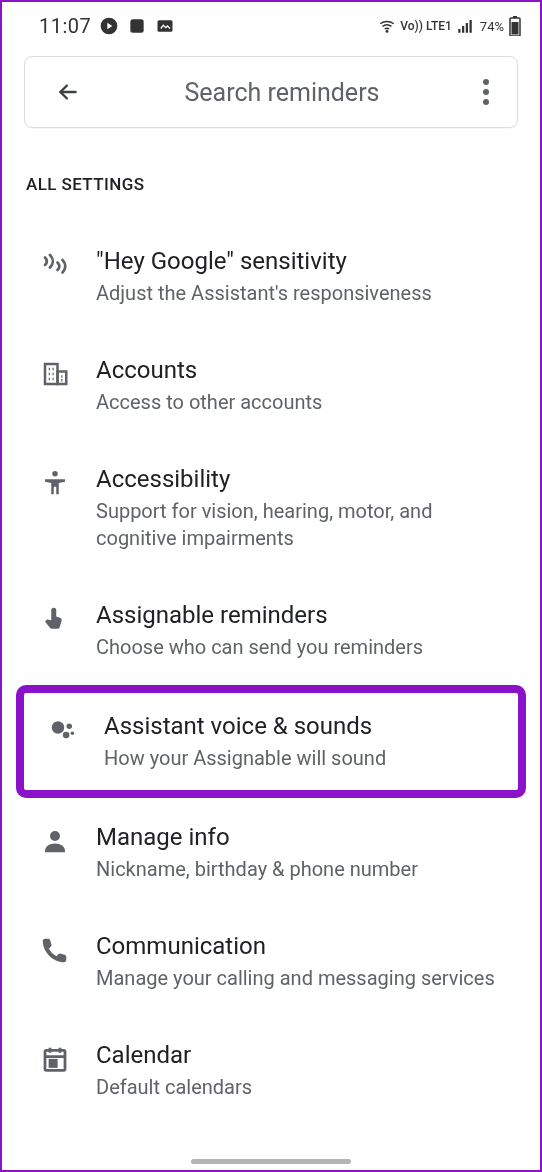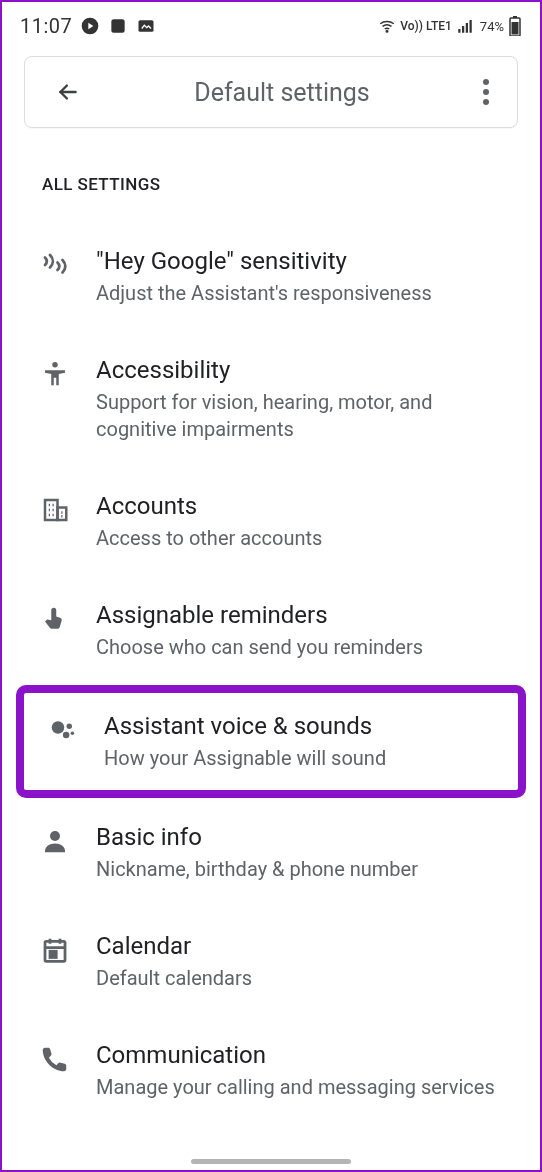--- a/index.html
+++ b/index.html
@@ -12,20 +12,21 @@
       position: relative;
       overflow: hidden;
     }
     .status-bar {
       display: flex;
       justify-content: space-between;
       align-items: center;
       padding: 8px 18px 4px 18px;
       height: 44px;
       color: #202124;
+      margin-left: 19px;
     }
     .status-left { display: flex; align-items: center; gap: 8px; }
     .status-time { font-size: 20px; font-weight: 400; letter-spacing: 0.5px; color:#333;}
     .status-ic { width: 20px; height: 20px; color:#333; }
     .status-right { display: flex; align-items: center; gap: 4px; color:#333; }
     .status-net { font-size: 12px; line-height: 8px; font-weight:500; }
     .status-batt { font-size: 13px; font-weight: 400; margin-left:2px; }
     .search-bar {
       margin: 10px 22px 0 22px;
       border: 1px solid #dadce0;
@@ -41,21 +42,21 @@
       flex: 1;
       text-align: center;
       font-size: 25px;
       color: #5f6368;
       font-weight: 400;
       letter-spacing: 0px;
     }
     .more-dots { width: 6px; height: 26px; display:flex; flex-direction:column; justify-content:space-between; align-items:center; }
     .more-dots span { width:6px; height:6px; background:#5f6368; border-radius:50%; }
     .section-header {
-      margin: 46px 24px 0 40px;
+      margin: 46px 24px 0 24px;
       font-size: 17px;
       font-weight: 500;
       letter-spacing: 0.4px;
       color: #202124;
     }
     .list { margin-top: 28px; }
     .item {
       display: flex;
       align-items: flex-start;
       padding: 24px 24px 24px 38px;
@@ -140,21 +141,21 @@
         <rect x="2.5" y="6" width="7" height="12.5"></rect>
       </svg>
   </div>
 </div>
 
 <div class="search-bar">
   <svg class="back-arrow" viewBox="0 0 24 24" fill="none" stroke="currentColor" stroke-width="2.2" stroke-linecap="round" stroke-linejoin="round">
       <path d="M19 12H5"></path>
       <path d="M11 18l-6-6 6-6"></path>
     </svg>
-  <div class="search-placeholder">Default settings</div>
+  <div class="search-placeholder">Search reminders</div>
   <div class="more-dots">
       <span></span>
       <span></span>
       <span></span>
     </div>
 </div>
 
 <div class="section-header">ALL SETTINGS</div>
 
 <div class="list">
@@ -169,42 +170,42 @@
         </svg>
     </div>
     <div class="txt">
       <div class="title">"Hey Google" sensitivity</div>
       <div class="subtitle">Adjust the Assistant's responsiveness</div>
     </div>
   </div>
 
   <div class="item">
     <div class="icon-wrap">
-      <svg viewBox="0 0 24 24" fill="currentColor">
-          <circle cx="12" cy="4.5" r="2.2"></circle>
-          <path d="M4 9h16v2l-5 1v9h-2v-6h-2v6H9v-9L4 11z"></path>
-        </svg>
-    </div>
-    <div class="txt">
-      <div class="title">Accessibility</div>
-      <div class="subtitle">Support for vision, hearing, motor, and cognitive impairments</div>
-    </div>
-  </div>
-
-  <div class="item">
-    <div class="icon-wrap">
       <svg viewBox="0 0 24 24" fill="none" stroke="currentColor" stroke-width="2">
           <rect x="4" y="4" width="10" height="16"></rect>
           <rect x="14" y="10" width="7" height="10"></rect>
           <path d="M7 8h1M10 8h1M7 12h1M10 12h1M7 16h1M10 16h1M17 14h1M17 17h1"></path>
         </svg>
     </div>
     <div class="txt">
       <div class="title">Accounts</div>
       <div class="subtitle">Access to other accounts</div>
+    </div>
+  </div>
+
+  <div class="item">
+    <div class="icon-wrap">
+      <svg viewBox="0 0 24 24" fill="currentColor">
+          <circle cx="12" cy="4.5" r="2.2"></circle>
+          <path d="M4 9h16v2l-5 1v9h-2v-6h-2v6H9v-9L4 11z"></path>
+        </svg>
+    </div>
+    <div class="txt">
+      <div class="title">Accessibility</div>
+      <div class="subtitle">Support for vision, hearing, motor, and cognitive impairments</div>
     </div>
   </div>
 
   <div class="item">
     <div class="icon-wrap">
       <svg viewBox="0 0 24 24" fill="currentColor">
           <path d="M11 3a2 2 0 012 2v5l3 1c1 .3 1.6 1.3 1.3 2.3l-1.5 5a2 2 0 01-2 1.5H9.5c-.6 0-1.2-.3-1.6-.8L4 14l1.2-1.2c.4-.4 1-.5 1.5-.3L9 13V5a2 2 0 012-2z"></path>
         </svg>
     </div>
     <div class="txt">
@@ -231,46 +232,46 @@
   </div>
 
   <div class="item">
     <div class="icon-wrap">
       <svg viewBox="0 0 24 24" fill="currentColor">
           <circle cx="12" cy="8" r="4"></circle>
           <path d="M4 20c0-3.5 3.5-6 8-6s8 2.5 8 6v1H4z"></path>
         </svg>
     </div>
     <div class="txt">
-      <div class="title">Basic info</div>
+      <div class="title">Manage info</div>
       <div class="subtitle">Nickname, birthday &amp; phone number</div>
+    </div>
+  </div>
+
+  <div class="item">
+    <div class="icon-wrap">
+      <svg viewBox="0 0 24 24" fill="currentColor">
+          <path d="M6.5 3c.8 0 1.5.5 1.7 1.3l.9 3.2c.2.7 0 1.4-.5 1.9l-1.5 1.5a14 14 0 006 6l1.5-1.5c.5-.5 1.2-.7 1.9-.5l3.2.9c.8.2 1.3.9 1.3 1.7V20c0 1-.8 1.8-1.8 1.8C10.4 21.8 2.2 13.6 2.2 4.8 2.2 3.8 3 3 4 3h2.5z"></path>
+        </svg>
+    </div>
+    <div class="txt">
+      <div class="title">Communication</div>
+      <div class="subtitle">Manage your calling and messaging services</div>
     </div>
   </div>
 
   <div class="item">
     <div class="icon-wrap">
       <svg viewBox="0 0 24 24" fill="none" stroke="currentColor" stroke-width="2.2">
           <rect x="4" y="5" width="16" height="16" rx="1"></rect>
           <path d="M4 10h16M8 3v4M16 3v4"></path>
           <rect x="8" y="13" width="5" height="5" fill="currentColor"></rect>
         </svg>
     </div>
     <div class="txt">
       <div class="title">Calendar</div>
       <div class="subtitle">Default calendars</div>
     </div>
   </div>
 
-  <div class="item">
-    <div class="icon-wrap">
-      <svg viewBox="0 0 24 24" fill="currentColor">
-          <path d="M6.5 3c.8 0 1.5.5 1.7 1.3l.9 3.2c.2.7 0 1.4-.5 1.9l-1.5 1.5a14 14 0 006 6l1.5-1.5c.5-.5 1.2-.7 1.9-.5l3.2.9c.8.2 1.3.9 1.3 1.7V20c0 1-.8 1.8-1.8 1.8C10.4 21.8 2.2 13.6 2.2 4.8 2.2 3.8 3 3 4 3h2.5z"></path>
-        </svg>
-    </div>
-    <div class="txt">
-      <div class="title">Communication</div>
-      <div class="subtitle">Manage your calling and messaging services</div>
-    </div>
-  </div>
-
 </div>
 
 <div class="home-indicator"></div>
 
 </body></html>

